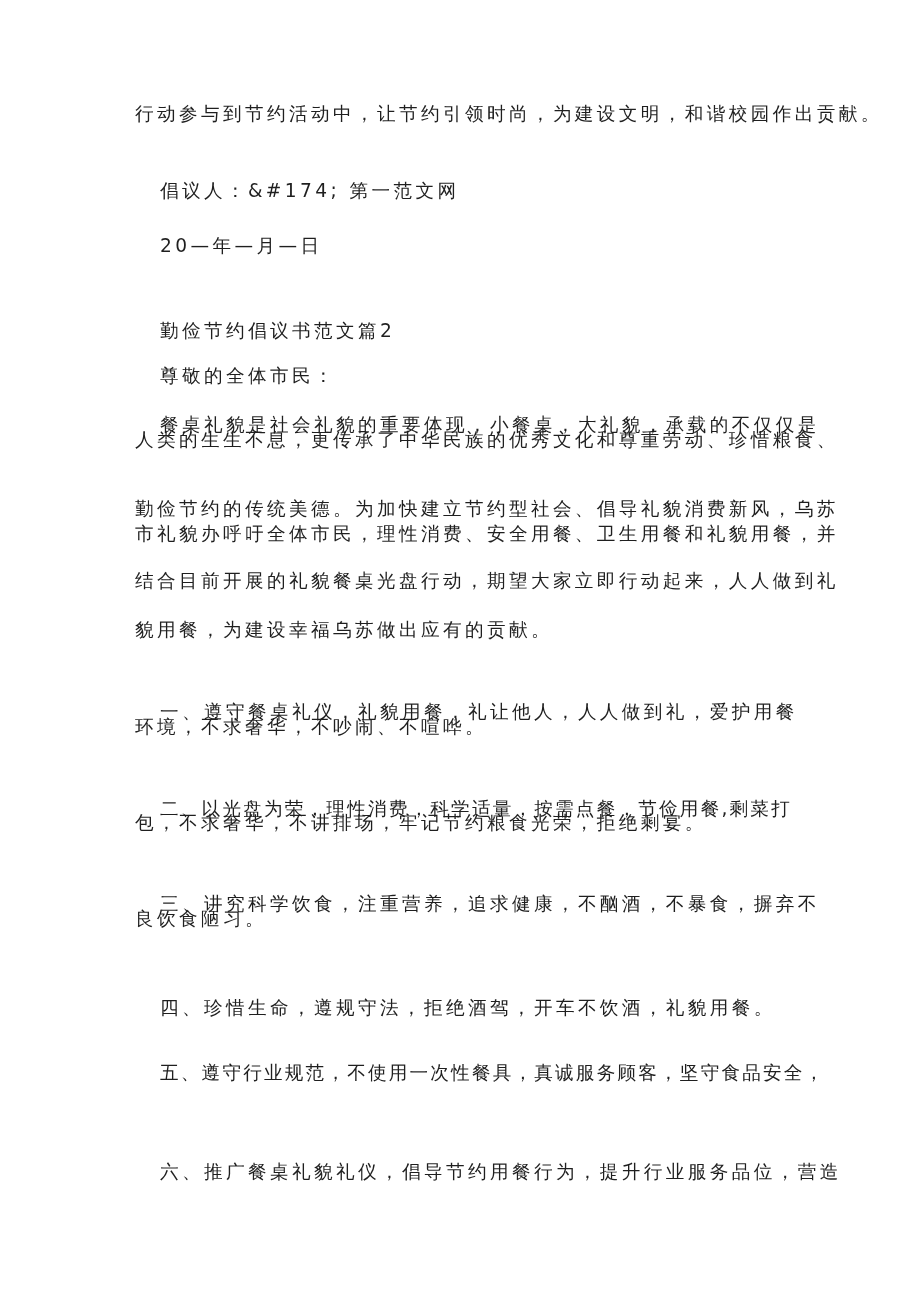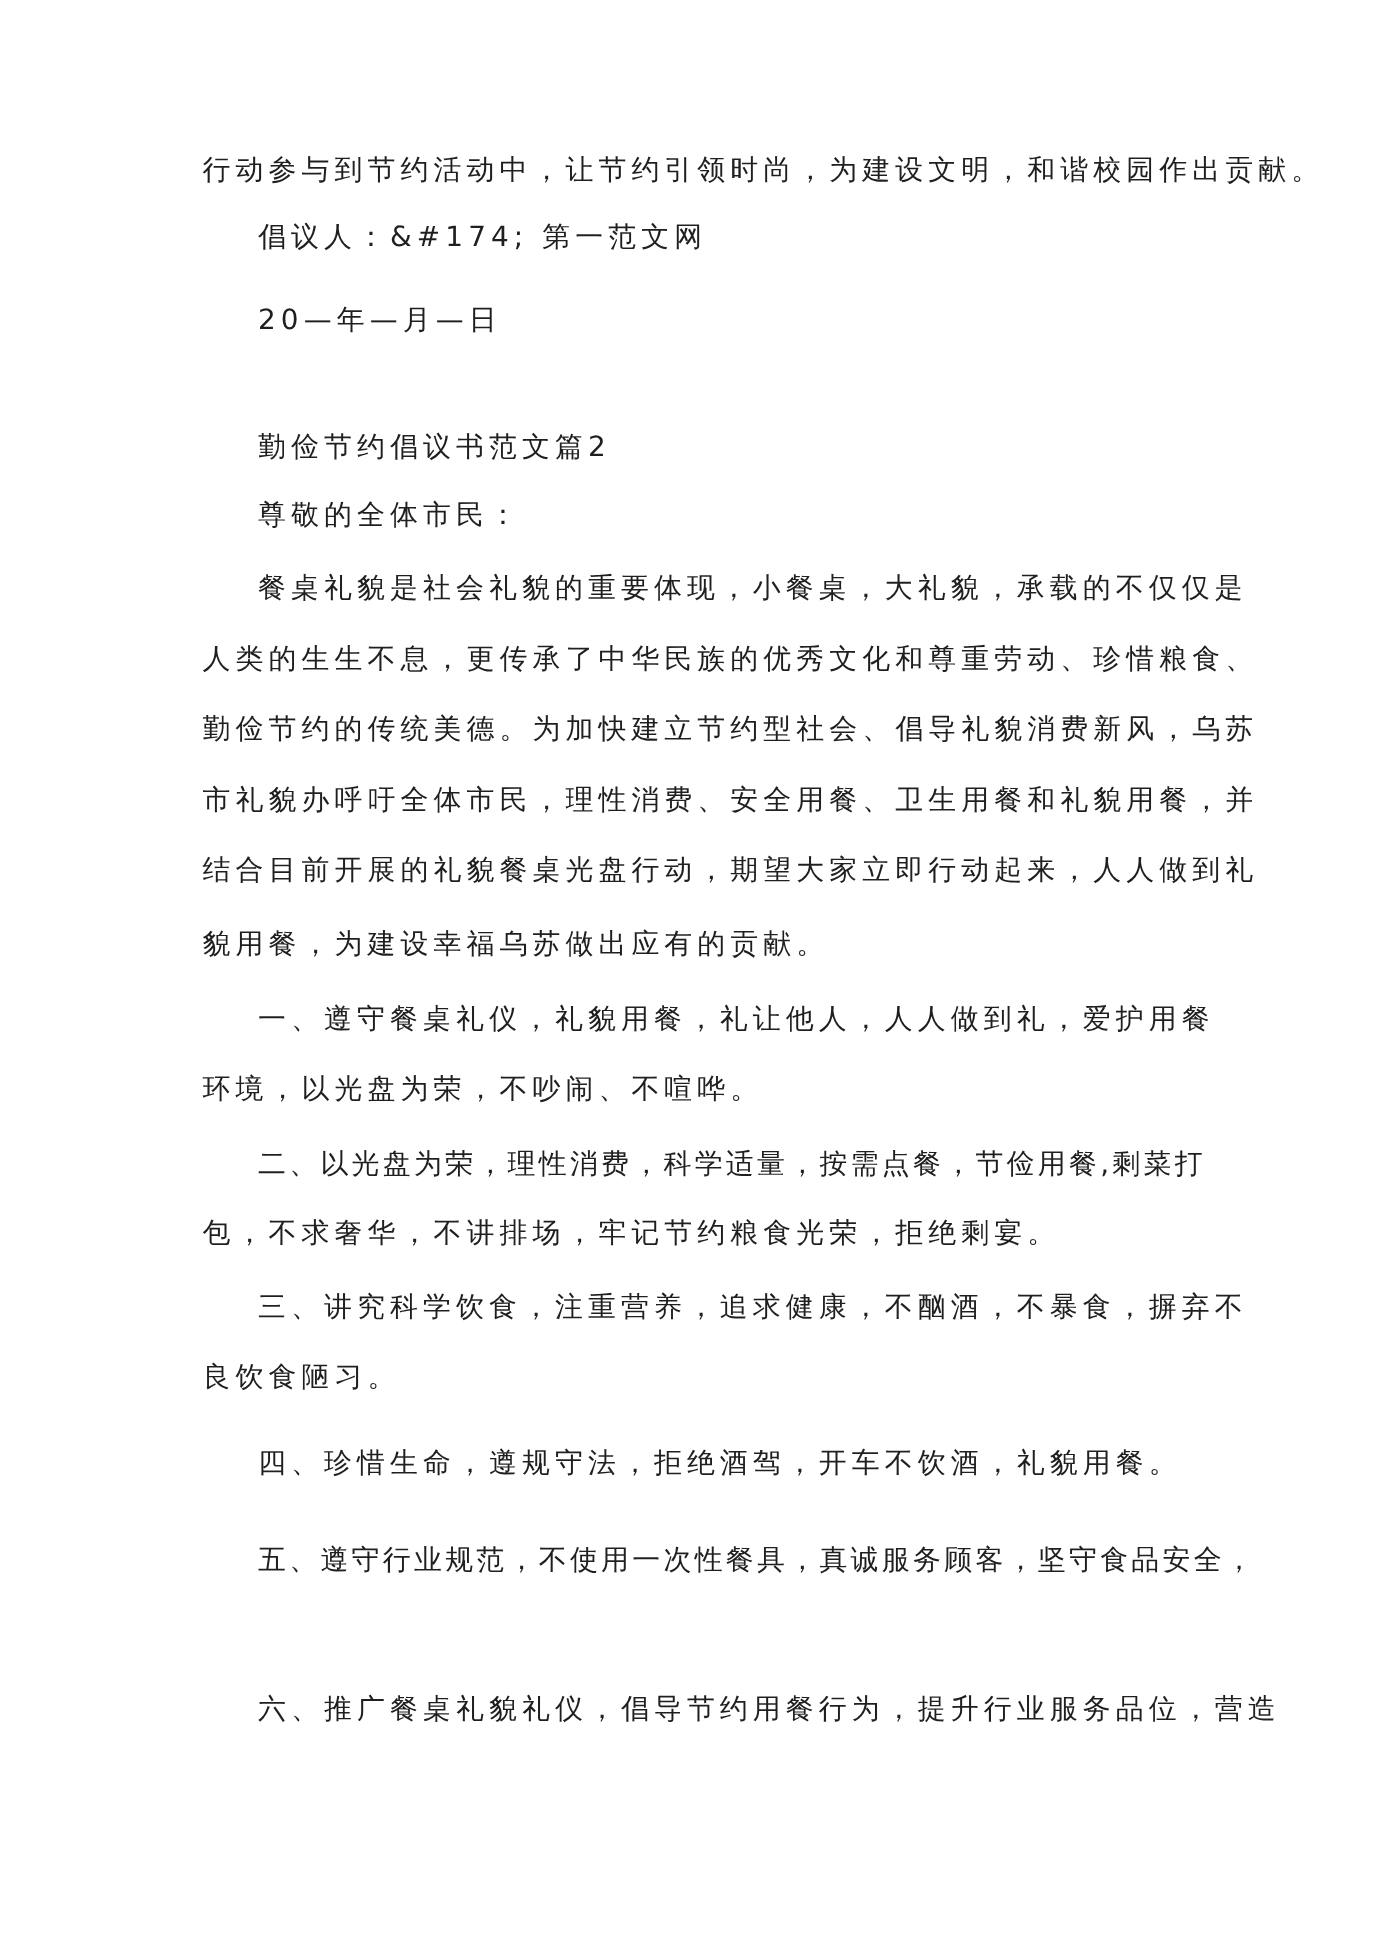--- a/index.html
+++ b/index.html
@@ -24,40 +24,40 @@
     }
     .line {
       position: absolute;
       font-size: 18.6px;
       line-height: 24px;
       letter-spacing: 3.4px;
       white-space: nowrap;
       height: 24px;
     }
     .flush { left: 135px; }
-    .indent { left: 172px; }
+    .indent { left: 160px; margin-top: 32px; }
     .tight { letter-spacing: 2.2px; }
   </style>
 </head>
 <body>
 
 <div class="page">
   <div class="line flush" style="top:102px">行动参与到节约活动中，让节约引领时尚，为建设文明，和谐校园作出贡献。</div>
   <div class="line indent" style="top:147px">倡议人：&amp;#174; 第一范文网</div>
   <div class="line indent" style="top:202px">20—年—月—日</div>
   <div class="line indent" style="top:287px">勤俭节约倡议书范文篇2</div>
   <div class="line indent" style="top:332px">尊敬的全体市民：</div>
   <div class="line indent" style="top:381px">餐桌礼貌是社会礼貌的重要体现，小餐桌，大礼貌，承载的不仅仅是</div>
   <div class="line flush" style="top:428px">人类的生生不息，更传承了中华民族的优秀文化和尊重劳动、珍惜粮食、</div>
-  <div class="line flush" style="top:475px">勤俭节约的传统美德。为加快建立节约型社会、倡导礼貌消费新风，乌苏</div>
+  <div class="line flush" style="top:497px">勤俭节约的传统美德。为加快建立节约型社会、倡导礼貌消费新风，乌苏</div>
   <div class="line flush" style="top:522px">市礼貌办呼吁全体市民，理性消费、安全用餐、卫生用餐和礼貌用餐，并</div>
   <div class="line flush" style="top:618px">貌用餐，为建设幸福乌苏做出应有的贡献。</div>
   <div class="line flush" style="top:569px">结合目前开展的礼貌餐桌光盘行动，期望大家立即行动起来，人人做到礼</div>
   <div class="line indent" style="top:668px">一、遵守餐桌礼仪，礼貌用餐，礼让他人，人人做到礼，爱护用餐</div>
-  <div class="line flush" style="top:715px">环境，以光盘为荣，不吵闹、不喧哗。</div>
+  <div class="line flush" style="top:715px">环境，不求奢华，不吵闹、不喧哗。</div>
   <div class="line indent tight" style="top:765px">二、以光盘为荣，理性消费，科学适量，按需点餐，节俭用餐,剩菜打</div>
   <div class="line flush" style="top:811px">包，不求奢华，不讲排场，牢记节约粮食光荣，拒绝剩宴。</div>
   <div class="line indent" style="top:860px">三、讲究科学饮食，注重营养，追求健康，不酗酒，不暴食，摒弃不</div>
   <div class="line flush" style="top:907px">良饮食陋习。</div>
   <div class="line indent" style="top:964px">四、珍惜生命，遵规守法，拒绝酒驾，开车不饮酒，礼貌用餐。</div>
   <div class="line indent tight" style="top:1029px">五、遵守行业规范，不使用一次性餐具，真诚服务顾客，坚守食品安全，</div>
   <div class="line indent" style="top:1128px">六、推广餐桌礼貌礼仪，倡导节约用餐行为，提升行业服务品位，营造</div>
 </div>
 
 </body></html>

